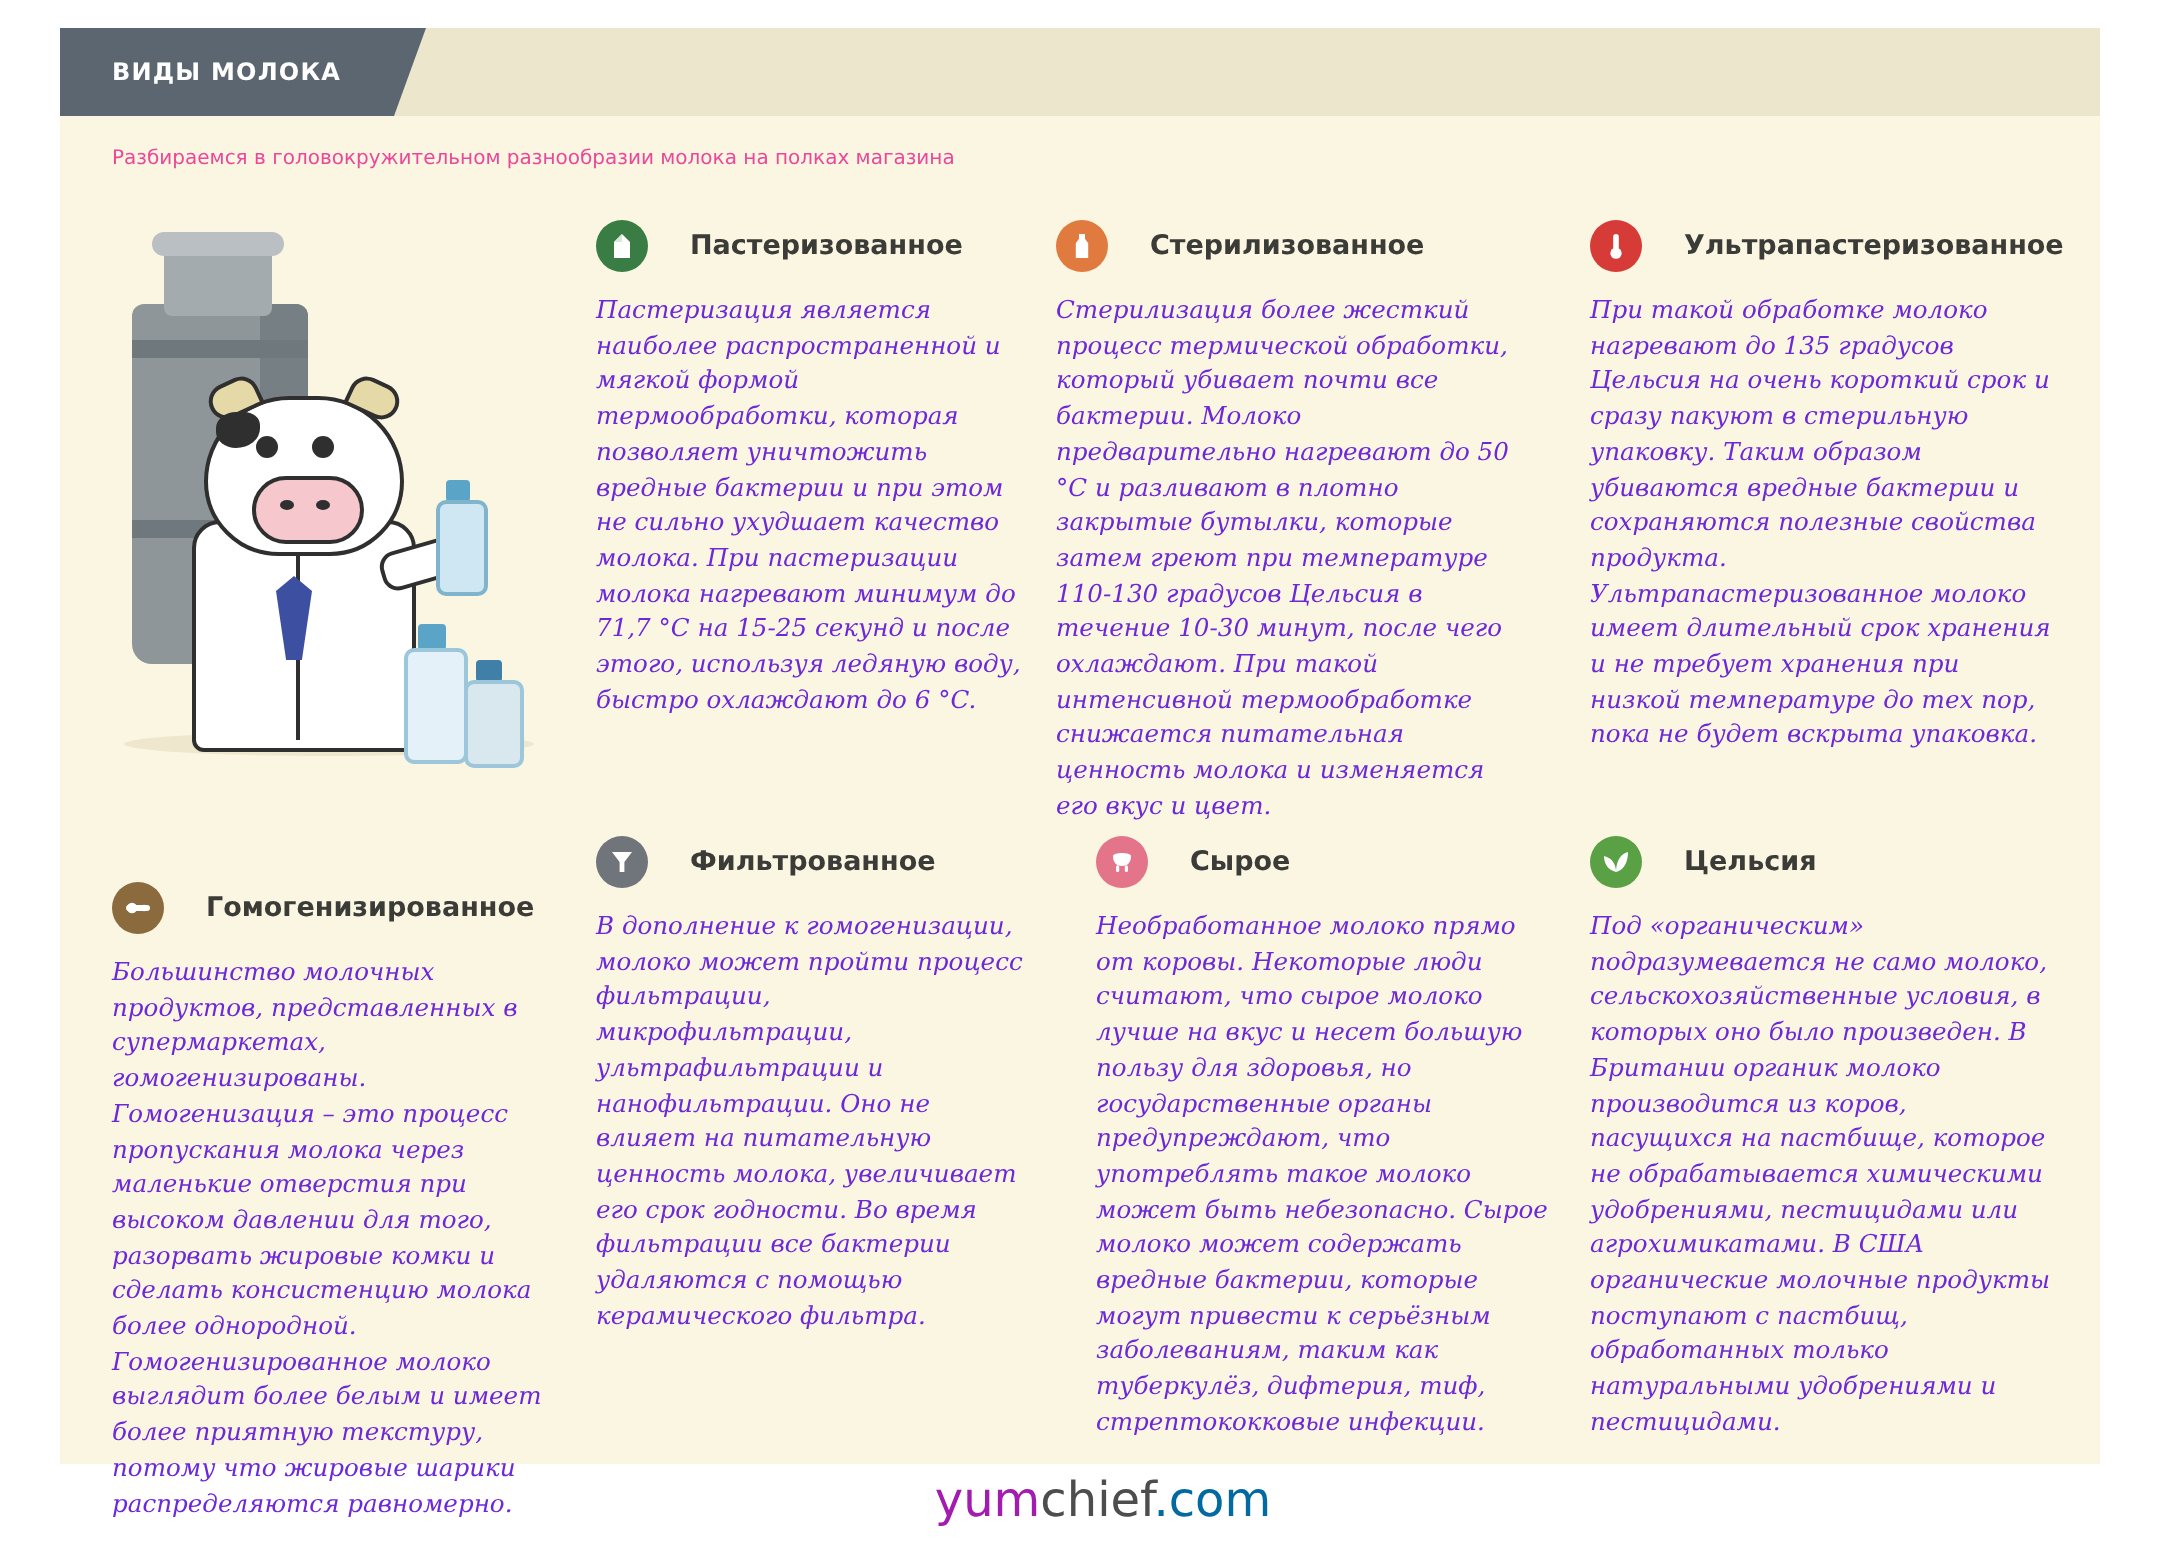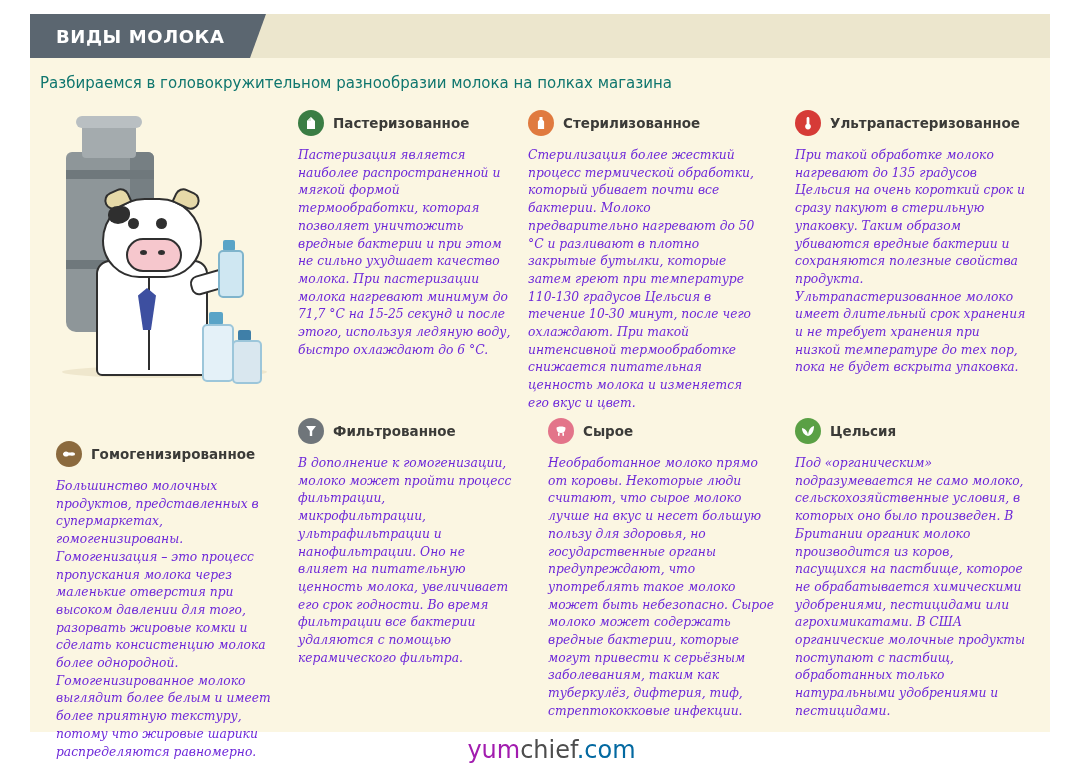--- a/index.html
+++ b/index.html
@@ -41,41 +41,41 @@
     top: 14px;
     height: 44px;
     background: #5b6670;
     color: #ffffff;
     display: flex;
     align-items: center;
     padding: 0 26px 0 26px;
     box-sizing: border-box;
   }
   .title-tab .title-text {
-    font-size: 18px;
+    font-size: 12px;
     font-weight: bold;
     letter-spacing: 0.6px;
     color: #ffffff;
   }
   .title-tab:after {
     content: "";
     position: absolute;
     right: -16px;
     top: 0;
     width: 0;
     height: 0;
     border-top: 44px solid #5b6670;
     border-right: 16px solid transparent;
   }
   .subtitle {
     position: absolute;
-    left: 40px;
+    left: 56px;
     top: 74px;
-    font-size: 15px;
-    color: #0f766e;
+    font-size: 10px;
+    color: #ec4899;
   }
   .cow-art {
     position: absolute;
     left: 52px;
     top: 110px;
     width: 215px;
     height: 260px;
   }
   
   .can-body {
@@ -323,21 +323,21 @@
     border-radius: 50%;
   }
 
   .col {
     position: absolute;
     box-sizing: border-box;
   }
   .sec-head {
     display: flex;
     align-items: center;
-    gap: 9px;
+    gap: 21px;
     margin-bottom: 11px;
   }
   .badge {
     width: 26px;
     height: 26px;
     border-radius: 50%;
     display: flex;
     align-items: center;
     justify-content: center;
     flex: 0 0 auto;

